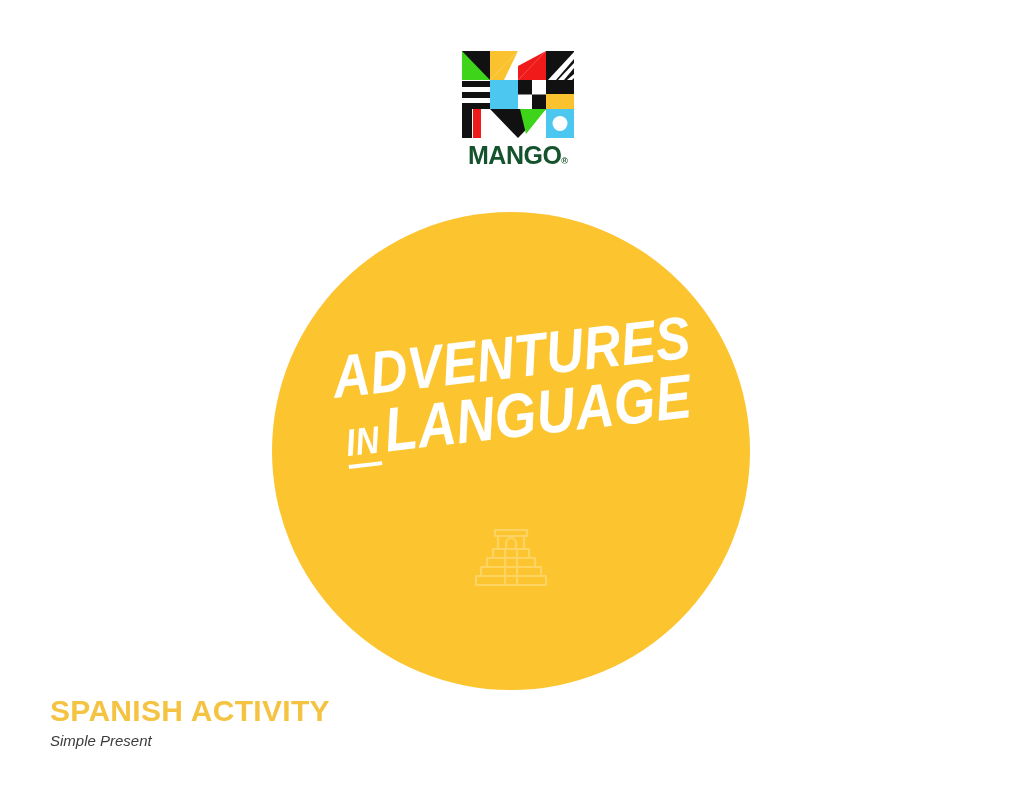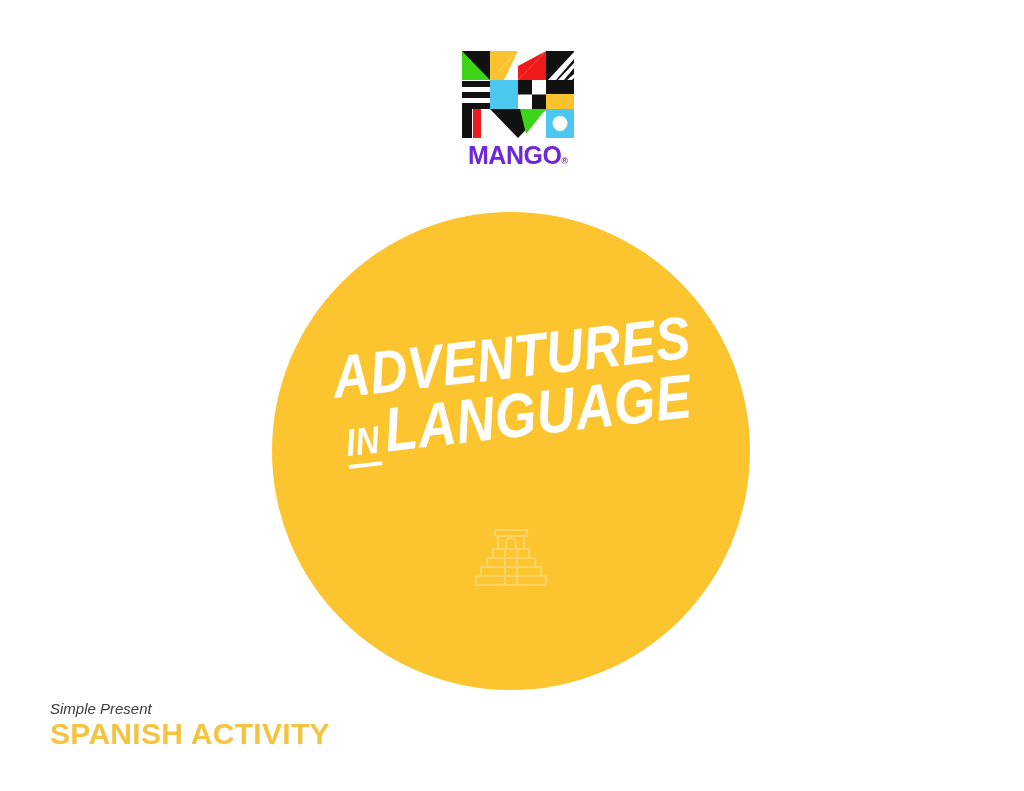--- a/index.html
+++ b/index.html
@@ -43,21 +43,21 @@
   #brand-wordmark {
     position: absolute;
     left: 0;
     top: 92px;
     width: 112px;
     text-align: center;
     font-family: "Liberation Sans", sans-serif;
     font-weight: bold;
     font-size: 25px;
     letter-spacing: -0.5px;
-    color: #6d28d9;
+    color: #14532d;
     line-height: 1;
     white-space: nowrap;
   }
   #brand-wordmark .reg {
     font-size: 9px;
     vertical-align: baseline;
     letter-spacing: 0;
   }
 
   
@@ -263,17 +263,17 @@
 
         <rect x="7" y="54" width="70" height="9"></rect>
 
         <rect x="36" y="27" width="12" height="36"></rect>
       </svg>
     </div>
 
   </div>
 
   <div id="footer">
+    <div id="activity-title">SPANISH ACTIVITY</div>
     <div id="activity-subtitle">Simple Present</div>
-    <div id="activity-title">SPANISH ACTIVITY</div>
   </div>
 
 </div>
 
 </body></html>

